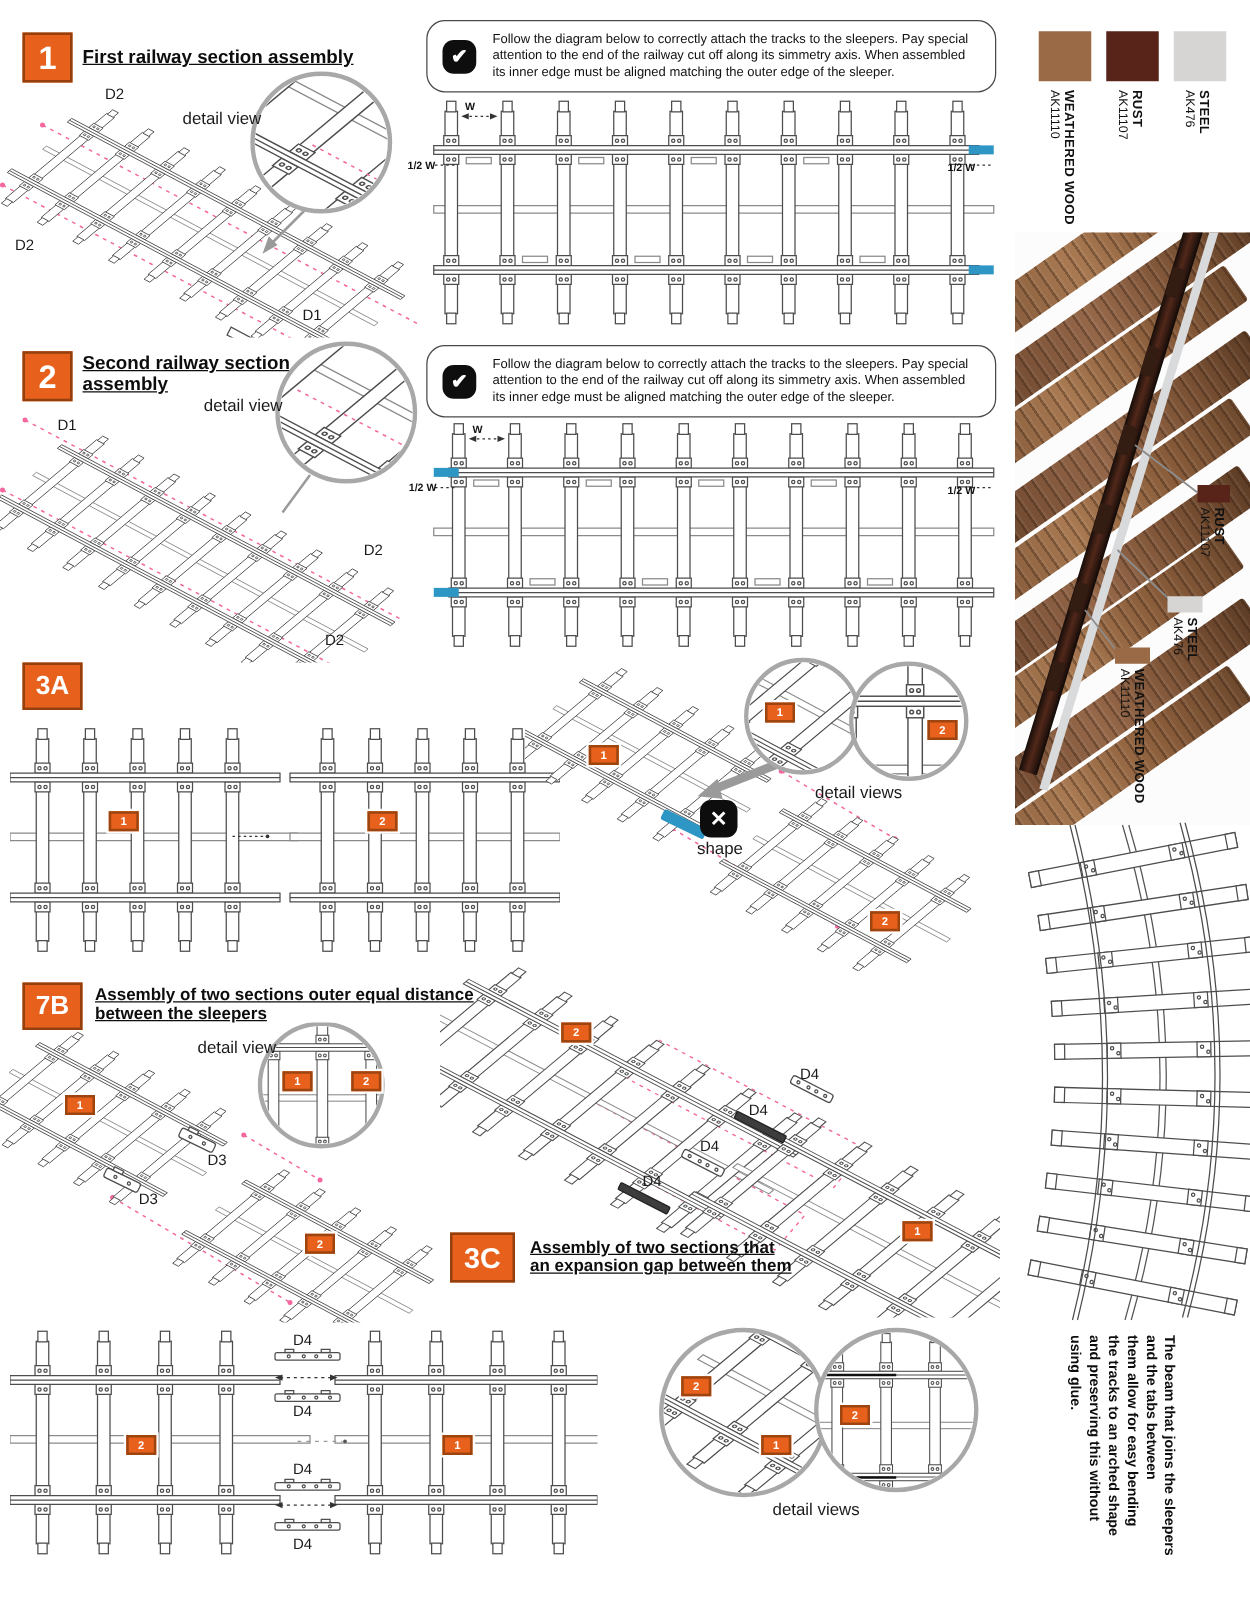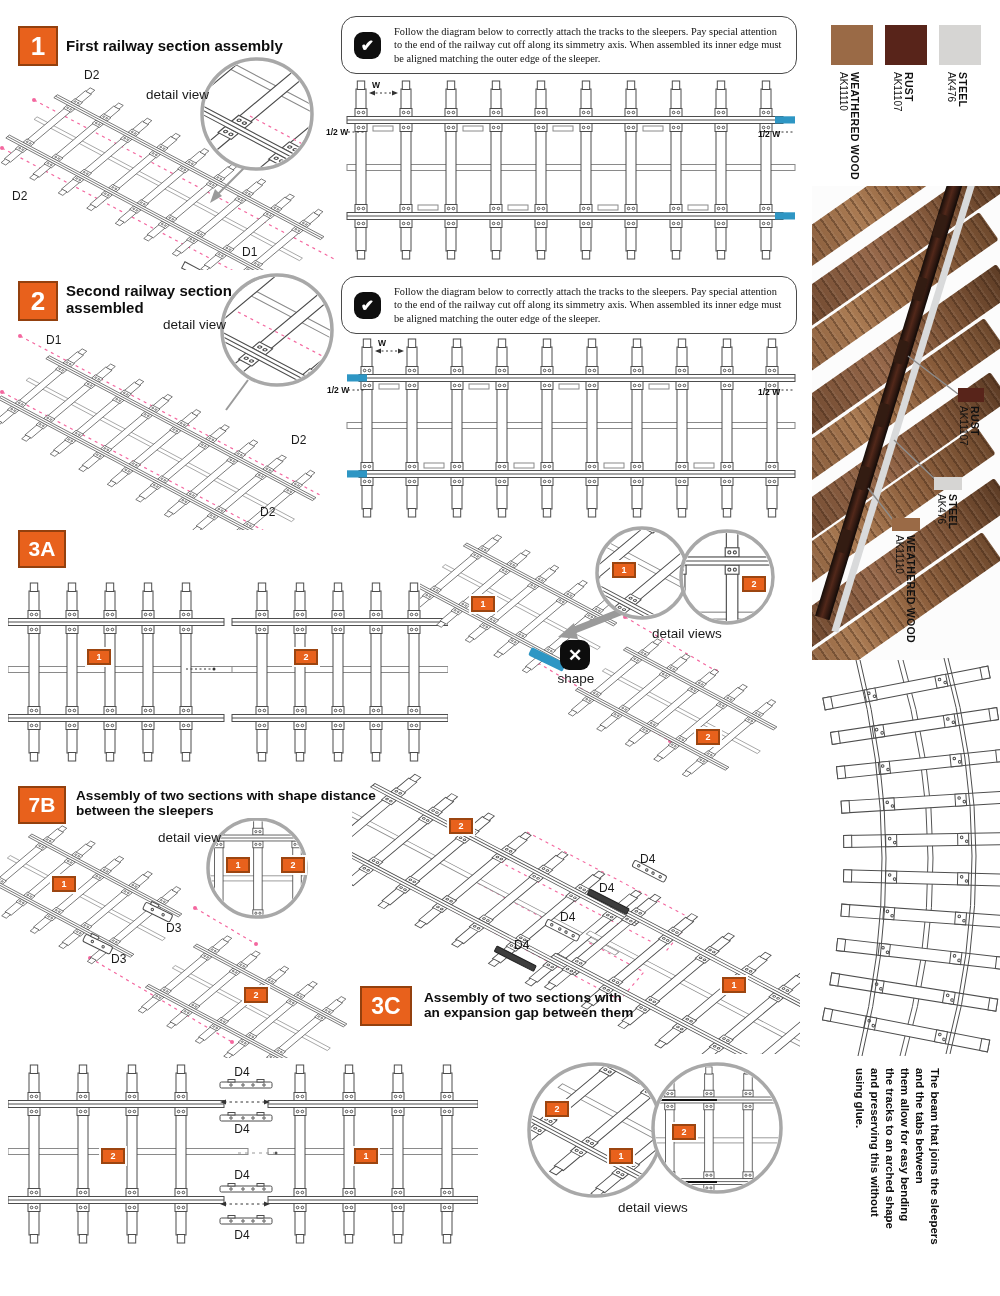--- a/index.html
+++ b/index.html
@@ -1,27 +1,27 @@
 <!DOCTYPE html>
 <html><head>
 <meta charset="utf-8">
 <style>
   html,body{margin:0;padding:0;background:#fff;}
   .page{position:relative;width:1000px;height:1296px;background:#fff;overflow:hidden;
         font-family:"Liberation Sans",sans-serif;color:#111;}
   .abs{position:absolute;}
   .step-badge{position:absolute;background:#e8611c;border:2px solid #93400e;color:#fff;
         font-weight:bold;display:flex;align-items:center;justify-content:center;box-sizing:border-box;}
-  .title{position:absolute;font-weight:bold;color:#0d0d0d;font-size:15px;line-height:1.13;}
+  .title{position:absolute;font-weight:bold;color:#0d0d0d;font-size:15px;line-height:1.13;text-decoration:underline;}
   .t2{font-size:13.6px;}
   .note{position:absolute;border:1.6px solid #4a4a4a;border-radius:15px;display:flex;
         align-items:center;gap:13px;padding:6px 14px 6px 12px;box-sizing:border-box;background:#fff;}
   .icon-box{background:#0e0e0e;border-radius:9px;color:#fff;display:flex;align-items:center;
         justify-content:center;font-weight:900;flex:0 0 auto;}
-  .note-text{font-size:10.4px;line-height:1.3;color:#111;font-family:Liberation Serif, serif;}
+  .note-text{font-size:10.4px;line-height:1.3;color:#111;}
   .part-badge{position:absolute;width:24px;height:16px;background:#e8611c;border:2px solid #9c4510;
         color:#fff;font-size:9px;font-weight:bold;display:flex;align-items:center;justify-content:center;
         box-sizing:border-box;box-shadow:0 0 0 2px rgba(255,255,255,.95);z-index:5;}
   .lbl{position:absolute;font-size:12px;color:#1a1a1a;z-index:4;text-align:center;}
   .dv{position:absolute;font-size:13.5px;color:#1a1a1a;z-index:4;}
   .dim{position:absolute;font-size:8.5px;font-weight:bold;color:#111;z-index:4;}
   .cap{position:absolute;font-size:13.5px;color:#1a1a1a;}
   .icon-x{position:absolute;width:30px;height:30px;background:#0d0d0d;border-radius:9px;color:#fff;
         display:flex;align-items:center;justify-content:center;font-weight:900;font-size:17px;z-index:6;}
   .vblock{position:absolute;writing-mode:vertical-rl;text-orientation:mixed;}
@@ -200,21 +200,21 @@
   <line x1="3" y1="52" x2="21" y2="52" stroke="#333" stroke-dasharray="2 2.5"></line>
   <line x1="432" y1="52" x2="450" y2="52" stroke="#333" stroke-dasharray="2 2.5"></line>
 </svg>
 <div class="dim" style="left:362px;top:80px;width:28px;text-align:center">W</div>
 <div class="dim" style="left:326px;top:127px">1/2 W</div>
 <div class="dim" style="left:758px;top:129px">1/2 W</div>
 
 <div class="step-badge" style="left:18px;top:281px;width:40px;height:40px;font-size:26px">
       <span>2</span>
     </div>
-<div class="title" style="left:66px;top:283px;width:178px">Second railway section assembled</div>
+<div class="title" style="left:66px;top:283px;width:178px">Second railway section assembly</div>
 
 <div class="note" style="left:341px;top:276px;width:456px;height:58px">
   <div class="icon-box" style="width:27px;height:27px;font-size:16px">
         <span>✔</span>
       </div>
   <div class="note-text">Follow the diagram below to correctly attach the tracks to the sleepers. Pay special attention to the end of the railway cut off along its simmetry axis. When assembled its inner edge must be aligned matching the outer edge of the sleeper.</div>
 </div>
 
 <svg class="abs" style="left:0;top:272px" width="340" height="258" viewBox="0 0 340 258">
   <line x1="20" y1="64" x2="320" y2="223" stroke="#f4679f" stroke-width="1.2" stroke-dasharray="3 4"></line>
@@ -364,21 +364,21 @@
 <div class="part-badge" style="left:742px;top:576px">
       <span>2</span>
     </div>
 <div class="part-badge" style="left:696px;top:729px">
       <span>2</span>
     </div>
 
 <div class="step-badge" style="left:18px;top:786px;width:48px;height:38px;font-size:21px">
       <span>7B</span>
     </div>
-<div class="title t2" style="left:76px;top:788px;width:308px">Assembly of two sections with shape distance between the sleepers</div>
+<div class="title t2" style="left:76px;top:788px;width:308px">Assembly of two sections outer equal distance between the sleepers</div>
 
 <svg class="abs" style="left:0;top:818px" width="350" height="240" viewBox="0 0 350 240">
   <line x1="195" y1="90" x2="256" y2="126" stroke="#f4679f" stroke-width="1.2" stroke-dasharray="3 4"></line>
   <circle cx="195" cy="90" r="2" fill="#f4679f"></circle>
       <circle cx="256" cy="126" r="2" fill="#f4679f"></circle>
   <line x1="90" y1="140" x2="232" y2="224" stroke="#f4679f" stroke-width="1.2" stroke-dasharray="3 4"></line>
   <circle cx="90" cy="140" r="2" fill="#f4679f"></circle>
       <circle cx="232" cy="224" r="2" fill="#f4679f"></circle>
   <use href="#planB" transform="matrix(0.62,0.33,-0.50,0.42,60,6)"></use>
   <use href="#planB" transform="matrix(0.62,0.33,-0.50,0.42,225,116)"></use>
@@ -451,21 +451,21 @@
 <div class="part-badge" style="left:449px;top:818px">
       <span>2</span>
     </div>
 <div class="part-badge" style="left:722px;top:977px">
       <span>1</span>
     </div>
 
 <div class="step-badge" style="left:360px;top:986px;width:52px;height:40px;font-size:23px">
       <span>3C</span>
     </div>
-<div class="title t2" style="left:424px;top:990px;width:212px">Assembly of two sections with an expansion gap between them</div>
+<div class="title t2" style="left:424px;top:990px;width:212px">Assembly of two sections that an expansion gap between them</div>
 
 <svg class="abs" style="left:8px;top:1058px" width="470" height="208" viewBox="0 0 470 208">
   <g transform="translate(18,6)">
     <rect x="-18" y="84.5" width="240" height="6" fill="#fff" stroke="#8a8a8a"></rect>
     <use href="#pslp"></use>
         <use href="#pslp" x="49"></use>
         <use href="#pslp" x="98"></use>
         <use href="#pslp" x="147"></use>
     <g fill="#fff" stroke="#4d4d4d">
       <rect x="-18" y="36.5" width="216" height="7"></rect>

